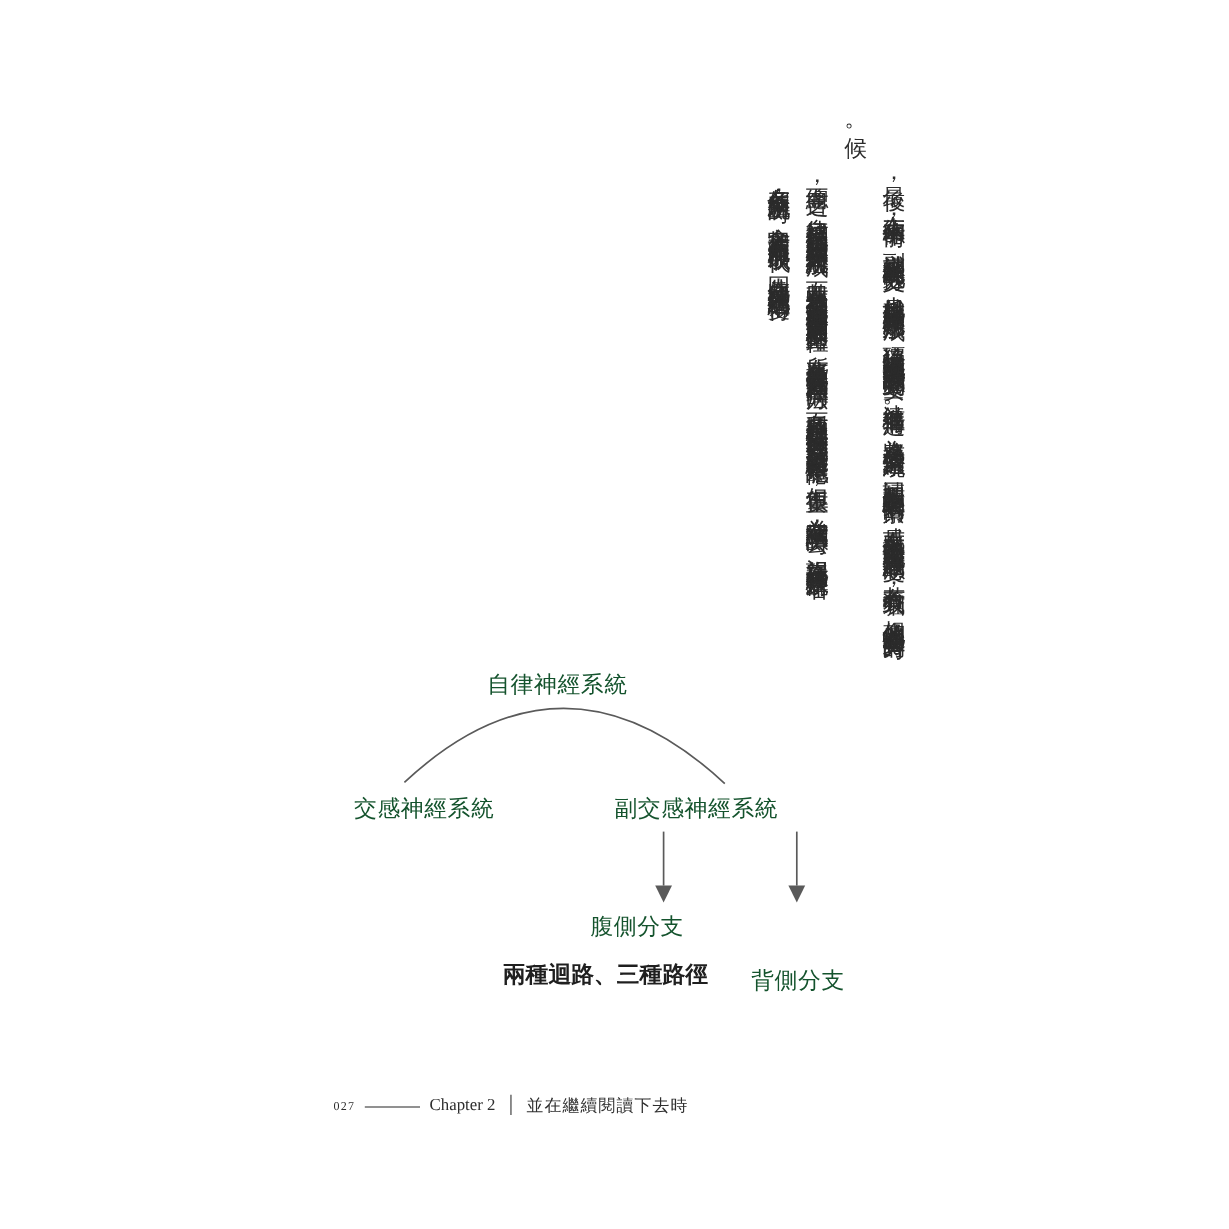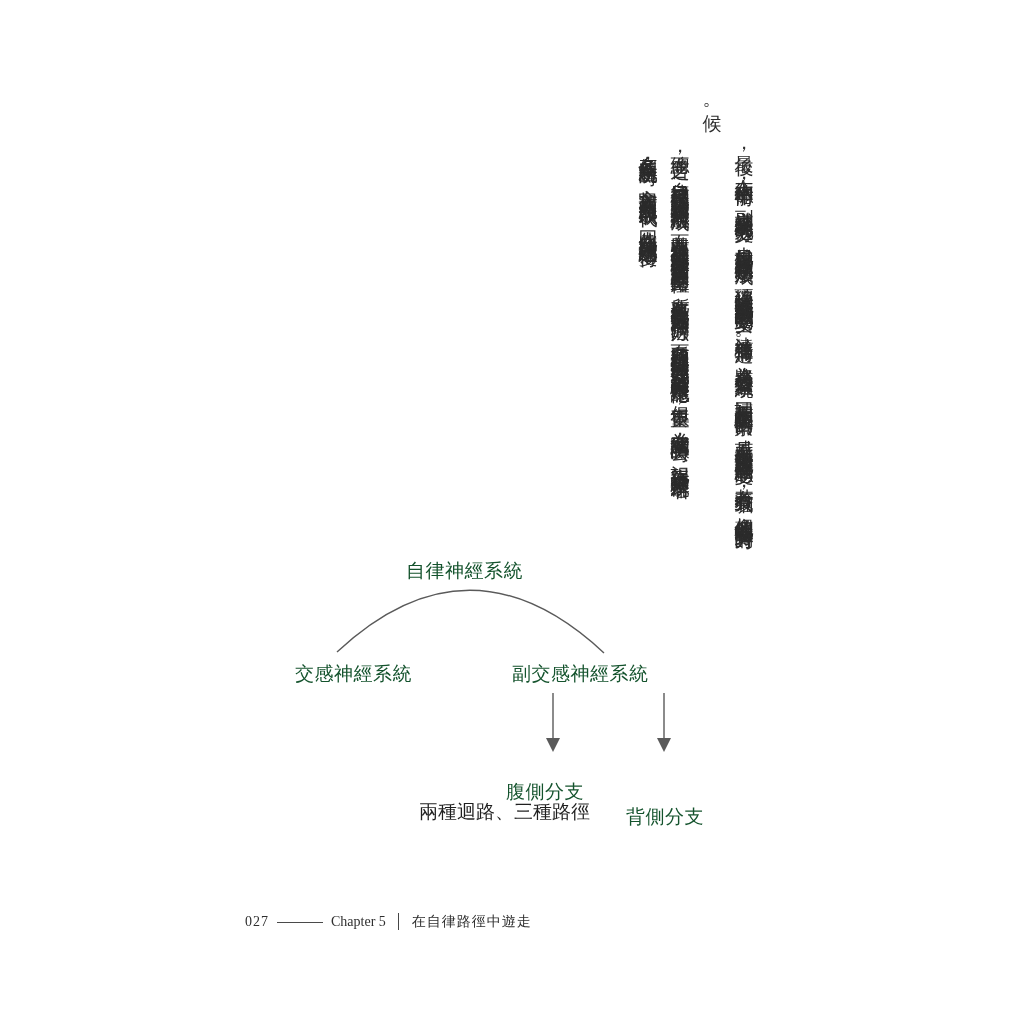--- a/index.html
+++ b/index.html
@@ -43,21 +43,21 @@
     font-size: 19px;
     letter-spacing: 0.5px;
     color: #14532d;
     white-space: nowrap;
   }
   .diagram-caption {
     position: absolute;
     left: 419px;
     top: 799px;
     font-family: "Liberation Serif", "DejaVu Serif", serif;
-    font-weight: normal;
+    font-weight: bold;
     font-size: 19px;
     letter-spacing: 0px;
     color: #1f1f1f;
     white-space: nowrap;
   }
   .diagram-svg {
     position: absolute;
     left: 300px;
     top: 520px;
     width: 420px;
@@ -68,22 +68,23 @@
   .footer {
     position: absolute;
     left: 245px;
     top: 913px;
     display: flex;
     align-items: center;
     color: #2e2e2e;
     font-family: "Liberation Serif", "DejaVu Serif", serif;
   }
   .footer .page-num {
-    font-size: 14px;
+    font-size: 10px;
     letter-spacing: 1px;
+    margin-left: 33px;
   }
   .footer .rule {
     width: 46px;
     height: 0;
     border-top: 1.2px solid #4a4a4a;
     margin: 0 8px;
   }
   .footer .chapter {
     font-size: 14px;
     margin-right: 8px;
@@ -120,28 +121,28 @@
       <line x1="364" y1="173" x2="364" y2="218" stroke="#5a5a5a" stroke-width="1.4"></line>
       <path d="M 357 218 L 371 218 L 364 232 Z" fill="#5a5a5a"></path>
     </svg>
 
     <div class="diagram-label" style="left:406px; top:558px;">自律神經系統</div>
 
     <div class="diagram-label" style="left:295px; top:661px;text-align:center;">交感神經系統</div>
 
     <div class="diagram-label" style="left:512px; top:661px;">副交感神經系統</div>
 
-    <div class="diagram-label" style="left:506px; top:759px;margin-top:20px;">腹側分支</div>
+    <div class="diagram-label" style="left:492px; top:759px;">腹側分支</div>
 
     <div class="diagram-label" style="left:626px; top:804px;">背側分支</div>
 
     <div class="diagram-caption">兩種迴路、三種路徑</div>
   </div>
 
   <div class="footer">
     <span class="page-num">027</span>
     <span class="rule"></span>
-    <span class="chapter">Chapter 5</span>
+    <span class="chapter">Chapter 2</span>
     <span class="sep">│</span>
-    <span class="chapter-title">在自律路徑中遊走</span>
+    <span class="chapter-title">並在繼續閱讀下去時</span>
   </div>
 
 </div>
 
 </body></html>

